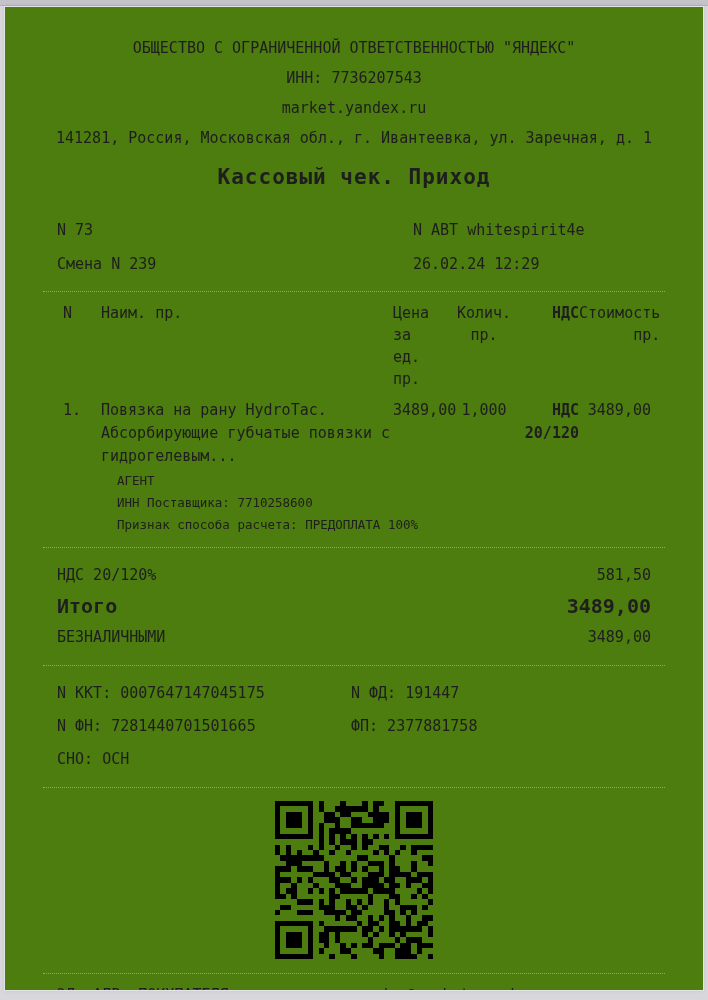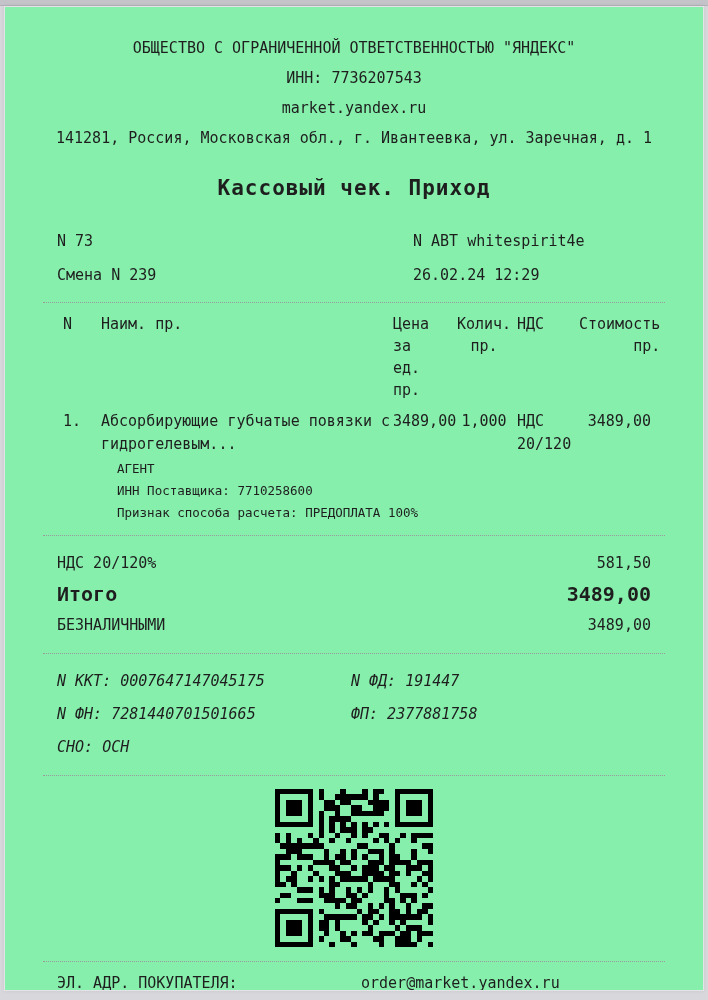--- a/index.html
+++ b/index.html
@@ -5,48 +5,48 @@
   html,body{margin:0;padding:0;}
   body{
     width:708px;height:1000px;overflow:hidden;
     background:#d8d8dc;
     font-family:"DejaVu Sans Mono","Liberation Mono",monospace;
     color:#1e1e1e;
   }
   .top-band{position:absolute;left:0;top:0;width:708px;height:5px;background:#c3c3c9;border-bottom:1px solid #b2b2b8;}
   .page{
     position:absolute;left:4px;right:4px;top:6px;bottom:9px;
-    background:#86efac;border:1px solid #e4e4e8;
+    background:#4d7c0f;border:1px solid #e4e4e8;
     box-shadow:0 0 4px rgba(0,0,0,0.08);
     box-sizing:border-box;
     overflow:hidden;
   }
   .content{padding:26px 52px 0 52px;font-size:15px;}
   .center{text-align:center;}
   .hdr-line{line-height:30px;white-space:nowrap;margin:0 -20px;}
-  .title{font-weight:bold;font-size:21px;line-height:32px;margin-top:19px;letter-spacing:1px;}
+  .title{font-weight:bold;font-size:21px;line-height:32px;margin-top:8px;letter-spacing:1px;}
   .meta{margin-top:20px;}
   .meta-row{display:flex;line-height:34px;}
   .meta-left{width:356px;}
   .sep{border-top:1px dotted #9b9b9b;height:0;margin:0 -14px;}
   .sep-m1{margin-top:10px;}
   .tbl-head{display:flex;margin-top:10px;line-height:22px;}
   .item-row{display:flex;margin-top:9px;line-height:23px;}
   .c-num{width:38px;flex:none;}
   .c-name{width:292px;flex:none;}
   .c-price{width:58px;flex:none;text-align:right;}
   .c-qty{width:66px;flex:none;text-align:center;}
-  .c-vat{width:62px;flex:none;}
+  .c-vat{width:62px;flex:none;text-align:right;font-weight:bold;}
   .c-total{flex:1;text-align:right;}
   .h-price{text-align:left;}
   .item-sub{font-size:12.5px;line-height:19px;margin-left:60px;margin-top:3px;}
   .totals{margin-top:12px;}
   .total-row{display:flex;justify-content:space-between;line-height:31px;}
   .total-bold{font-weight:bold;font-size:20px;}
-  .reg{margin-top:11px;margin-bottom:11px;font-style:italic;}
+  .reg{margin-top:11px;margin-bottom:11px;}
   .reg-row{display:flex;line-height:33px;}
   .reg-left{width:294px;flex:none;}
   .qr-wrap{display:flex;justify-content:center;margin:13px 0 14px 0;}
   .qr-box{width:158px;height:158px;}
   .footer{margin-top:11px;}
   .foot-cols{display:flex;line-height:20px;}
   .foot-col-l{width:304px;flex:none;}
   svg{display:block;}
 </style>
 </head>
@@ -93,20 +93,21 @@
       <div class="c-total">
         <div>Стоимость</div>
         <div>пр.</div>
       </div>
     </div>
 
     <div>
       <div class="item-row">
         <div class="c-num" style="padding-left:6px;">1.</div>
         <div class="c-name">
+          <div>Повязка на рану HydroTac.</div>
           <div>Абсорбирующие губчатые повязки с</div>
           <div>гидрогелевым...</div>
         </div>
         <div class="c-price">3489,00</div>
         <div class="c-qty">1,000</div>
         <div class="c-vat">
           <div>НДС</div>
           <div>20/120</div>
         </div>
         <div class="c-total">3489,00</div>

